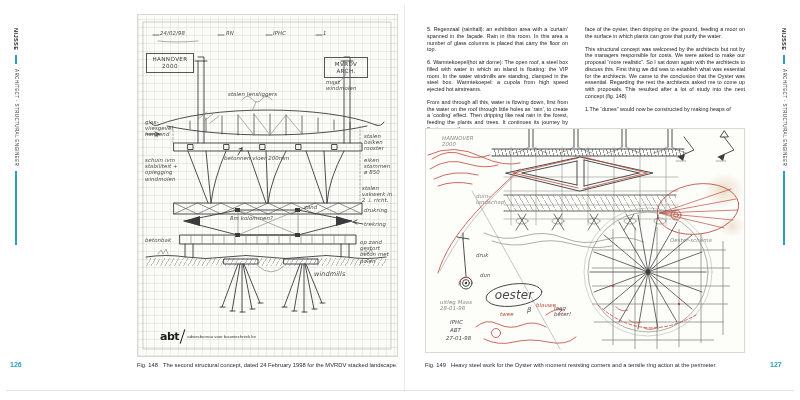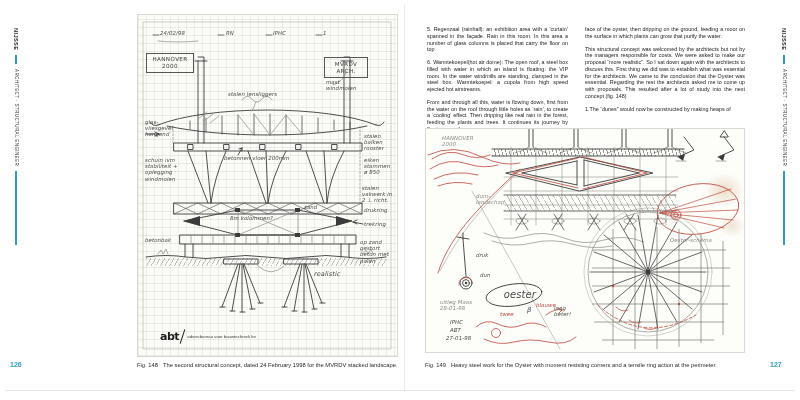--- a/index.html
+++ b/index.html
@@ -153,21 +153,21 @@
   <div class="hw" style="left:226px;top:142px;width:30px;">eiken stammen ø 850</div>
   <div class="hw" style="left:7px;top:104px;width:30px;">glas- vliesgevel hangend</div>
   <div class="hw" style="left:7px;top:142px;width:36px;">schuin ivm stabiliteit + oplegging windmolen</div>
   <div class="hw" style="left:224px;top:170px;width:34px;">stalen vakwerk in 2 ⊥ richt.</div>
   <div class="hw" style="left:226px;top:192px;">drukring</div>
   <div class="hw" style="left:226px;top:206px;">trekring</div>
   <div class="hw" style="left:92px;top:200px;width:44px;">8m kolommen?</div>
   <div class="hw" style="left:166px;top:189px;">zand</div>
   <div class="hw" style="left:7px;top:222px;width:30px;">betonbak</div>
   <div class="hw" style="left:222px;top:224px;width:36px;">op zand gestort beton met palen</div>
-  <div class="hw" style="left:176px;top:256px;font-size:6.5px;">realistic</div>
+  <div class="hw" style="left:176px;top:256px;font-size:6.5px;">windmills</div>
 
   <div class="abt">
     <span class="name">abt</span>
     <span class="slash"></span>
     <span class="tag">adviesbureau voor bouwtechniek bv</span>
   </div>
 </div>
 
 <div class="caption" style="left:137px;">
   <span class="flab">Fig. 148</span><span>The second structural concept, dated 24 February 1998 for the MVRDV stacked landscape.</span>
@@ -261,21 +261,21 @@
       <path class="pk" d="M250 32 h10 M290 32 h10"></path>
     </g>
   </svg>
   <div class="hatch" id="band-hatch"></div>
   <div class="hatch" id="slab-hatch"></div>
 
   <div class="hw pencil" style="left:16px;top:6px;width:36px;">HANNOVER 2000</div>
   <div class="hw pencil" style="left:244px;top:108px;">Oester-schema</div>
   <div class="hw" style="left:50px;top:123px;">druk</div>
   <div class="hw" style="left:54px;top:143px;">dun</div>
-  <div class="hw" style="left:66px;top:160px;width:44px;text-align:right;font-size:10px;">oester</div>
+  <div class="hw" style="left:66px;top:160px;width:44px;text-align:center;font-size:12px;">oester</div>
   <div class="hw redtxt" style="left:74px;top:182px;">twee</div>
   <div class="hw redtxt" style="left:110px;top:173px;">blauwe</div>
   <div class="hw" style="left:128px;top:176px;width:24px;">laag beter!</div>
   <div class="hw pencil" style="left:14px;top:170px;width:42px;">uitleg Maas 28-01-98</div>
   <div class="hw" style="left:24px;top:190px;">IPHC</div>
   <div class="hw" style="left:24px;top:198px;">ABT</div>
   <div class="hw" style="left:20px;top:206px;">27-01-98</div>
   <div class="hw pencil" style="left:50px;top:64px;width:28px;">duin- landschap</div>
   <div class="hw" style="left:101px;top:177px;font-size:7px;">β</div>
 </div>

